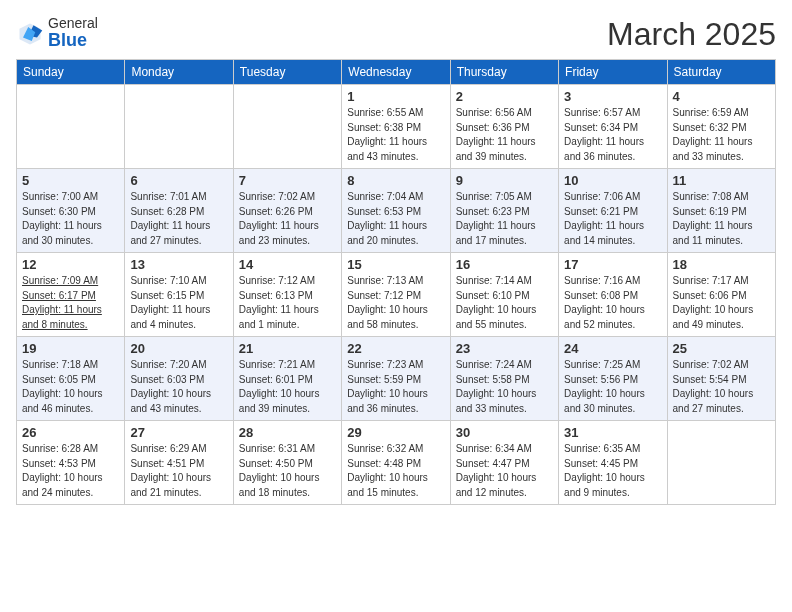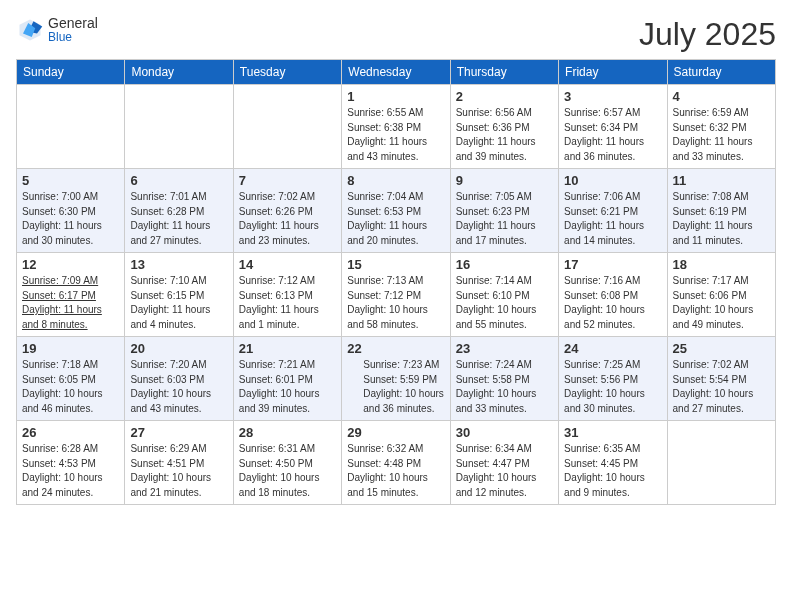--- a/index.html
+++ b/index.html
@@ -25,23 +25,23 @@
       display: flex;
       flex-direction: column;
       line-height: 1.1;
     }
     .logo-general {
       font-size: 14px;
       color: #333;
       font-weight: normal;
     }
     .logo-blue {
-      font-size: 12px;
+      font-size: 18px;
       color: #1565c0;
-      font-weight: normal;
+      font-weight: bold;
     }
     .logo-icon {
       width: 28px;
       height: 28px;
     }
     .title-block {
       text-align: right;
     }
     .month-title {
       font-size: 32px;
@@ -109,21 +109,21 @@
       <polygon points="16,4 28,10 28,22 16,28 4,22 4,10" fill="#1565c0" opacity="0.15"></polygon>
       <polygon points="20,6 30,12 24,20 14,18" fill="#1565c0"></polygon>
       <polygon points="14,8 22,14 18,24 8,20" fill="#42a5f5"></polygon>
     </svg>
     <div class="logo-text">
       <span class="logo-general">General</span>
       <span class="logo-blue">Blue</span>
     </div>
   </div>
   <div class="title-block">
-    <div class="month-title">July 2025</div>
+    <div class="month-title">March 2025</div>
   </div>
 </div>
 
 <table class="calendar">
   <thead>
     <tr>
     <th>Sunday</th>
         <th>Monday</th>
         <th>Tuesday</th>
         <th>Wednesday</th>
@@ -264,21 +264,21 @@
 Daylight: 10 hours and 43 minutes.</div>
         </td>
         <td>
           <div class="day-number">21</div>
           <div class="day-info" style="white-space: pre-line;">Sunrise: 7:21 AM
 Sunset: 6:01 PM
 Daylight: 10 hours and 39 minutes.</div>
         </td>
         <td>
           <div class="day-number">22</div>
-          <div class="day-info" style="white-space: pre-line; margin-left: 16px;">Sunrise: 7:23 AM
+          <div class="day-info" style="white-space: pre-line;">Sunrise: 7:23 AM
 Sunset: 5:59 PM
 Daylight: 10 hours and 36 minutes.</div>
         </td>
         <td>
           <div class="day-number">23</div>
           <div class="day-info" style="white-space: pre-line;">Sunrise: 7:24 AM
 Sunset: 5:58 PM
 Daylight: 10 hours and 33 minutes.</div>
         </td>
         <td>

